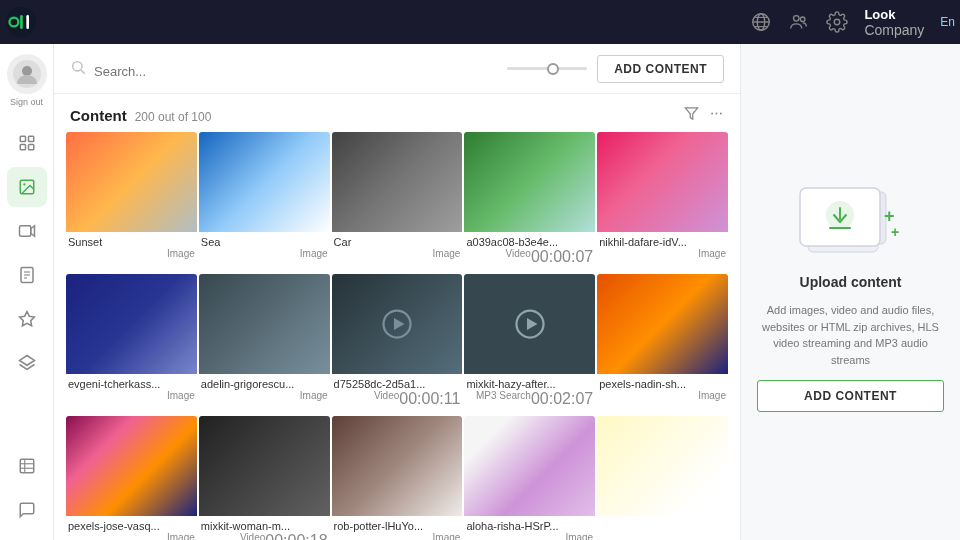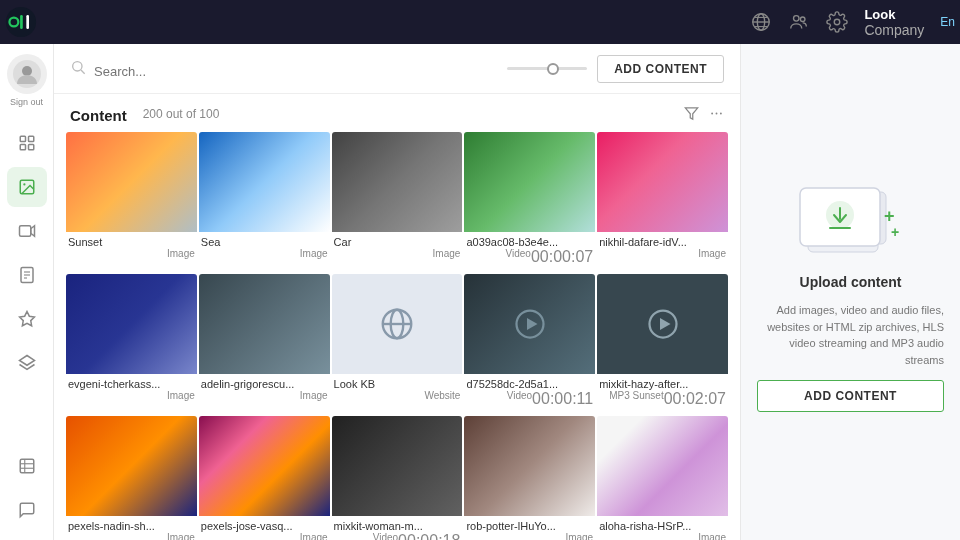--- a/index.html
+++ b/index.html
@@ -172,22 +172,22 @@
 
     
     .content-header {
       display: flex;
       align-items: center;
       padding: 12px 16px 8px;
       justify-content: space-between;
     }
     .content-title-wrap {
       display: flex;
-      align-items: flex-start;
-      gap: 16px;
+      align-items: flex-end;
+      gap: 8px;
     }
     .content-title {
       font-size: 15px;
       font-weight: 600;
       color: #222;
     }
     .content-count {
       font-size: 12px;
       color: #888;
     }
@@ -293,21 +293,21 @@
     }
     .upload-title {
       font-size: 14px;
       font-weight: 600;
       color: #333;
       text-align: center;
     }
     .upload-desc {
       font-size: 11px;
       color: #777;
-      text-align: right;
+      text-align: center;
       line-height: 1.5;
     }
     .add-content-btn-side {
       background: #fff;
       border: 1.5px solid #4caf50;
       color: #333;
       padding: 8px 24px;
       border-radius: 3px;
       font-size: 12px;
       font-weight: 700;
@@ -548,36 +548,20 @@
       <div class="grid-thumb thumb-swirl"></div>
       <div class="grid-info">
         <div class="grid-name">adelin-grigorescu...</div>
         <div class="grid-type">
           <span>Image</span>
 
         </div>
       </div>
     </div>
           <div class="grid-item">
-      <div class="grid-thumb thumb-globe" style="display:flex;align-items:center;justify-content:center;">
-        <svg width="38" height="38" viewBox="0 0 24 24" fill="none">
-                <circle cx="12" cy="12" r="9" stroke="#8899aa" stroke-width="1.5"></circle>
-                <ellipse cx="12" cy="12" rx="4" ry="9" stroke="#8899aa" stroke-width="1.5"></ellipse>
-                <line x1="3" y1="12" x2="21" y2="12" stroke="#8899aa" stroke-width="1.5"></line>
-              </svg>
-      </div>
-      <div class="grid-info">
-        <div class="grid-name">Look KB</div>
-        <div class="grid-type">
-          <span>Website</span>
-
-        </div>
-      </div>
-    </div>
-          <div class="grid-item">
       <div class="grid-thumb thumb-video-dark" style="display:flex;align-items:center;justify-content:center;">
         <svg width="36" height="36" viewBox="0 0 24 24" fill="none">
                 <circle cx="12" cy="12" r="9" stroke="#78909c" stroke-width="1.5"></circle>
                 <polygon points="10,8 10,16 17,12" fill="#78909c"></polygon>
               </svg>
       </div>
       <div class="grid-info">
         <div class="grid-name">d75258dc-2d5a1...</div>
         <div class="grid-type">
           <span>Video</span>
@@ -588,21 +572,21 @@
           <div class="grid-item">
       <div class="grid-thumb thumb-audio" style="display:flex;align-items:center;justify-content:center;">
         <svg width="36" height="36" viewBox="0 0 24 24" fill="none">
                 <circle cx="12" cy="12" r="9" stroke="#90a4ae" stroke-width="1.5"></circle>
                 <polygon points="10,8 10,16 17,12" fill="#90a4ae"></polygon>
               </svg>
       </div>
       <div class="grid-info">
         <div class="grid-name">mixkit-hazy-after...</div>
         <div class="grid-type">
-          <span>MP3 Sunset</span>
+          <span>MP3 Search</span>
           <span class="grid-duration">00:02:07</span>
         </div>
       </div>
     </div>
           <div class="grid-item">
       <div class="grid-thumb thumb-sunset2"></div>
       <div class="grid-info">
         <div class="grid-name">pexels-nadin-sh...</div>
         <div class="grid-type">
           <span>Image</span>

